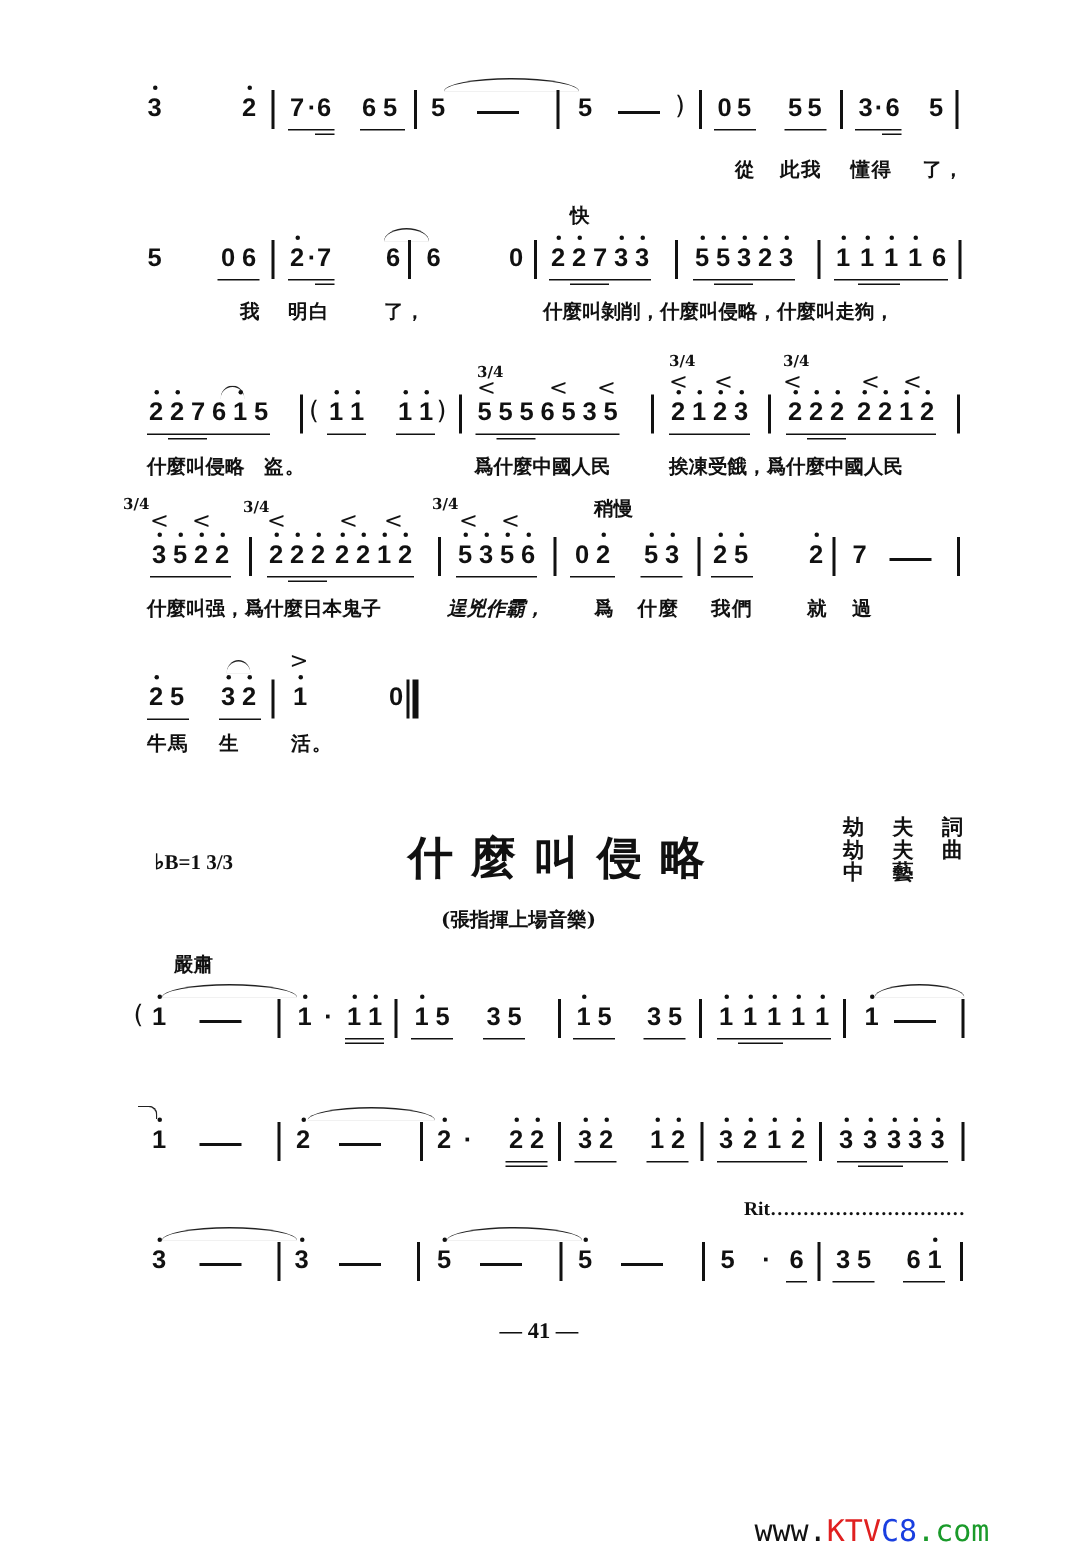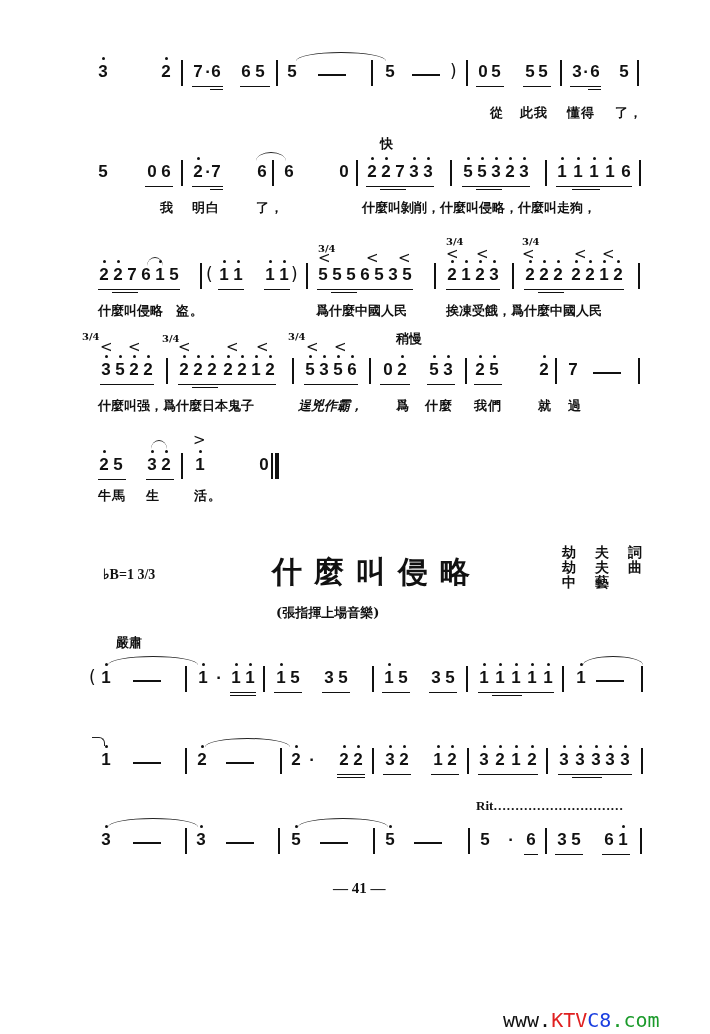--- a/index.html
+++ b/index.html
@@ -19,21 +19,21 @@
   .mark { position:absolute; font-family:"DejaVu Serif", serif; font-size:13px; font-weight:bold; }
   .slur { position:absolute; border-top:1.4px solid #222; border-radius:50% 50% 0 0 / 100% 100% 0 0; height:8px; }
   .cresc { position:absolute; font-size:15px; font-family:"DejaVu Sans", sans-serif; }
   .meter { position:absolute; font-size:10px; font-weight:bold; font-family:"DejaVu Serif", serif; }
   .title { position:absolute; font-family:"DejaVu Serif", serif; font-size:30px; letter-spacing:12px; font-weight:bold; }
   .subtitle { position:absolute; font-family:"DejaVu Serif", serif; font-size:13px; font-weight:bold; }
   .credits { position:absolute; font-family:"DejaVu Serif", serif; font-size:14px; font-weight:bold; line-height:15px; }
   .key { position:absolute; font-family:"Liberation Serif", serif; font-size:14px; font-weight:bold; }
   .pageno { position:absolute; font-family:"Liberation Serif", serif; font-size:15px; font-weight:bold; }
   .wm { position:absolute; font-family:"DejaVu Sans Mono", monospace; font-size:20px; letter-spacing:0px; }
-  .rit { position:absolute; font-family:"Liberation Serif", serif; font-size:13px; font-weight:bold; white-space:nowrap; }
+  .rit { position:absolute; font-family:"Liberation Serif", serif; font-size:13px; font-weight:bold; white-space:nowrap;margin-left:20px; }
   .paren { position:absolute; font-size:17px; font-family:"DejaVu Sans", sans-serif; }
   .dbl { position:absolute; width:1.6px; height:26px; background:#111; }
   .dbl.thick { width:3.5px; }
 </style>
 </head>
 <body>
 
 <div class="sysline" style="top:62px;">
   <span class="n dot-hi" style="left:97px;">3</span>
   <span class="n dot-hi" style="left:160px;">2</span>
@@ -270,21 +270,21 @@
   <span class="dbl thick" style="left:275px;top:-2px;"></span>
 </div>
 <div class="abs" style="top:487px;left:0;width:710px;">
   <span class="lyr" style="left:98px;">牛馬</span>
   <span class="lyr" style="left:146px;">生</span>
   <span class="lyr" style="left:194px;">活。</span>
 </div>
 
 <span class="key" style="left:103px;top:566px;">♭B=1 3/3</span>
 <span class="title" style="left:272px;top:552px;">什麼叫侵略</span>
-<span class="subtitle" style="left:276px;top:604px;">(張指揮上場音樂)</span>
+<span class="subtitle" style="left:294px;top:604px;">(張指揮上場音樂)</span>
 <div class="credits" style="left:562px;top:545px;">
   <div style="position:absolute;left:0;top:0;width:16px;">
     <div>劫</div>
     <div>劫</div>
     <div>中</div>
   </div>
   <div style="position:absolute;left:33px;top:0;width:16px;">
     <div>夫</div>
     <div>夫</div>
     <div>藝</div>

